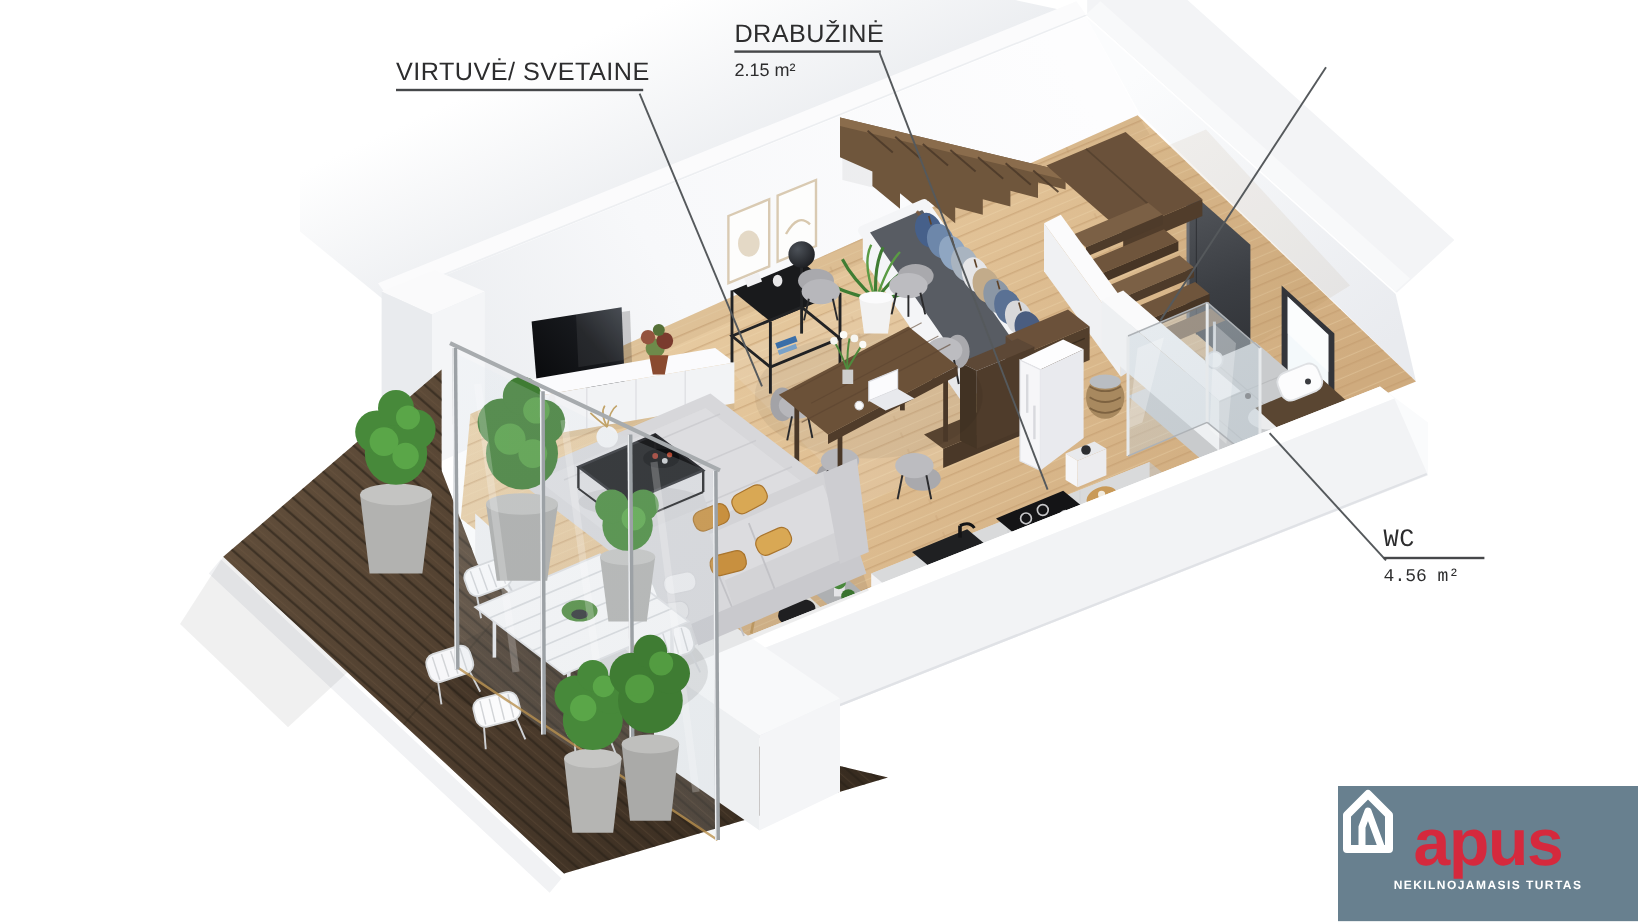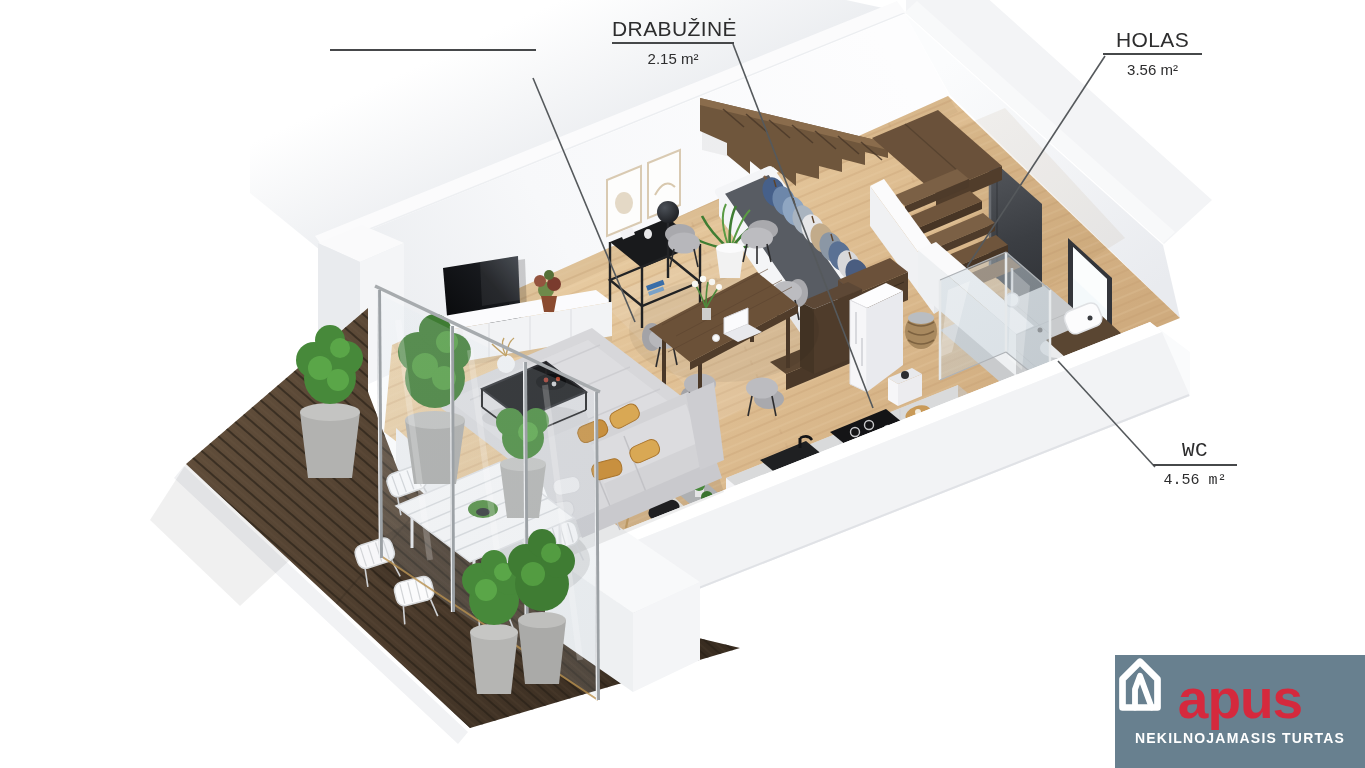--- a/index.html
+++ b/index.html
@@ -1,28 +1,28 @@
 <!DOCTYPE html>
 <html><head>
 <meta charset="utf-8">
 <style>
   html,body{margin:0;padding:0;background:#ffffff;}
   .stage{position:relative;width:1365px;height:768px;background:#ffffff;overflow:hidden;
          font-family:"Liberation Sans",sans-serif;}
   .stage svg{position:absolute;left:0;top:0;}
-  .plan-label{position:absolute;text-align:center;color:#2d2d2e;}
+  .plan-label{position:absolute;text-align:left;color:#2d2d2e;}
   .plan-label .nm{font-size:21px;letter-spacing:.4px;line-height:25px;white-space:nowrap;}
   .plan-label .rule{height:0;border-top:2px solid #46484a;margin:1px 0 2px 0;}
   .plan-label .ar{font-size:15px;line-height:25px;}
   .logo{position:absolute;left:1115px;top:655px;width:250px;height:113px;background:#68808F;
         display:flex;flex-direction:column;align-items:center;justify-content:center;gap:1px;}
   .logo-row{display:flex;align-items:center;gap:9px;margin-top:2px;}
   .brand{font-weight:bold;font-size:55px;color:#D5293D;letter-spacing:-1px;line-height:50px;
          transform:translateY(-5px);}
-  .tagline{font-weight:bold;font-size:14px;color:#ffffff;letter-spacing:1.2px;white-space:nowrap;}
+  .tagline{font-weight:bold;font-size:10px;color:#ffffff;letter-spacing:1.2px;white-space:nowrap;}
 </style>
 </head>
 <body>
 
 <div class="stage">
 
 <svg width="1365" height="768" viewBox="0 0 1365 768">
   <defs>
     <linearGradient id="gFloor" gradientUnits="userSpaceOnUse" x1="480" y1="160" x2="950" y2="540">
       <stop offset="0" stop-color="#ecd3ab"></stop>
@@ -718,31 +718,27 @@
 
   <g stroke="#55595c" stroke-width="1.6">
     <line x1="533" y1="78" x2="635" y2="322"></line>
     <line x1="733" y1="44" x2="873" y2="408"></line>
     <line x1="1105" y1="56" x2="967" y2="267"></line>
     <line x1="1155" y1="467" x2="1058" y2="361"></line>
   </g>
 </svg>
 
 <div class="plan-label" style="left:330px;top:48px;width:206px;">
+  <div class="nm">VIRTUVĖ/ SVETAINE</div>
   <div class="rule"></div>
 </div>
 <div class="plan-label" style="left:612px;top:16px;width:122px;">
   <div class="nm">DRABUŽINĖ</div>
   <div class="rule"></div>
   <div class="ar">2.15 m²</div>
-</div>
-<div class="plan-label" style="left:1103px;top:27px;width:99px;">
-  <div class="nm">HOLAS</div>
-  <div class="rule"></div>
-  <div class="ar">3.56 m²</div>
 </div>
 <div class="plan-label" style="left:1153px;top:438px;width:84px;font-family:Liberation Mono, monospace;">
   <div class="nm">WC</div>
   <div class="rule"></div>
   <div class="ar">4.56 m²</div>
 </div>
 
 <div class="logo">
   <div class="logo-row">
     <svg width="50" height="60" viewBox="0 0 60 70">

